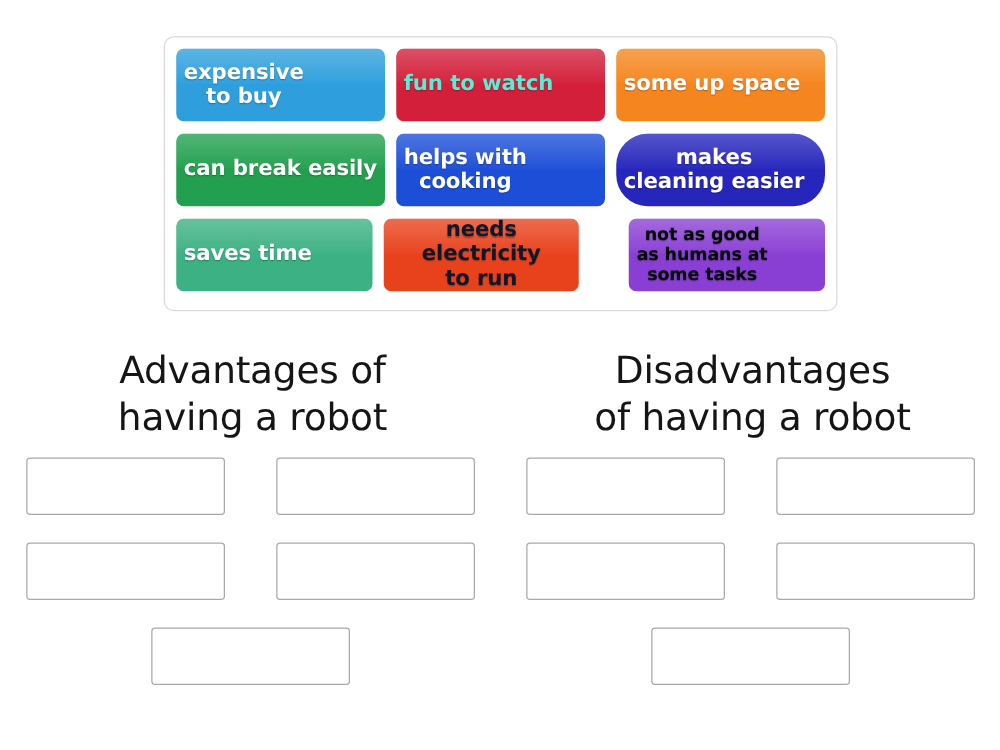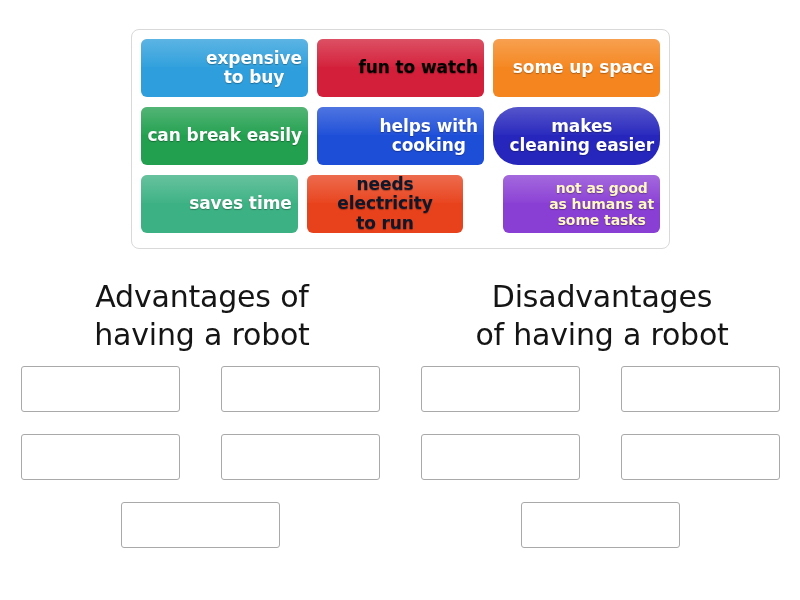--- a/index.html
+++ b/index.html
@@ -39,21 +39,21 @@
     height: 58px;
   }
   .tile-row:last-child { margin-bottom: 0; }
 
   .tile {
     flex: 1 1 0;
     height: 58px;
     border-radius: 6px;
     display: flex;
     align-items: center;
-    justify-content: flex-end;
+    justify-content: flex-start;
     text-align: center;
     color: #ffffff;
     font-weight: bold;
     font-size: 17px;
     line-height: 1.12;
     letter-spacing: -0.1px;
     padding: 2px 6px;
     text-shadow: 0 1px 1px rgba(0,0,0,0.30);
     cursor: move;
     user-select: none;
@@ -138,21 +138,21 @@
 
 <div class="stage">
 
   <div class="tile-tray">
 
     <div class="tile-row">
       <div class="tile" style="background: rgb(46, 159, 220); color: rgb(255, 255, 255);">
         <span class="tile-text" style="white-space: pre-line;">expensive
 to buy</span>
       </div>
-      <div class="tile" style="background: rgb(211, 31, 57); color: #000000;">
+      <div class="tile" style="background: rgb(211, 31, 57); color: #5eead4;">
         <span class="tile-text" style="white-space: pre-line;">fun to watch</span>
       </div>
       <div class="tile" style="background: rgb(245, 134, 31); color: rgb(255, 255, 255);">
         <span class="tile-text" style="white-space: pre-line;">some up space</span>
       </div>
     </div>
 
     <div class="tile-row">
       <div class="tile" style="background: rgb(34, 160, 79); color: rgb(255, 255, 255);">
         <span class="tile-text" style="white-space: pre-line;">can break easily</span>
@@ -168,21 +168,21 @@
     </div>
 
     <div class="tile-row">
       <div class="tile" style="background: rgb(60, 177, 131); color: rgb(255, 255, 255);">
         <span class="tile-text" style="white-space: pre-line;">saves time</span>
       </div>
       <div class="tile" style="background: rgb(232, 66, 28); color: #0f172a;">
         <span class="tile-text" style="white-space: pre-line;">needs electricity
 to run</span>
       </div>
-      <div class="tile small" style="background: rgb(138, 63, 212); color: #fef9c3; margin-left: 31px;">
+      <div class="tile small" style="background: rgb(138, 63, 212); color: #000000; margin-left: 31px;">
         <span class="tile-text" style="white-space: pre-line;">not as good
 as humans at
 some tasks</span>
       </div>
     </div>
 
   </div>
 
   <div class="columns">
     <div class="column">

